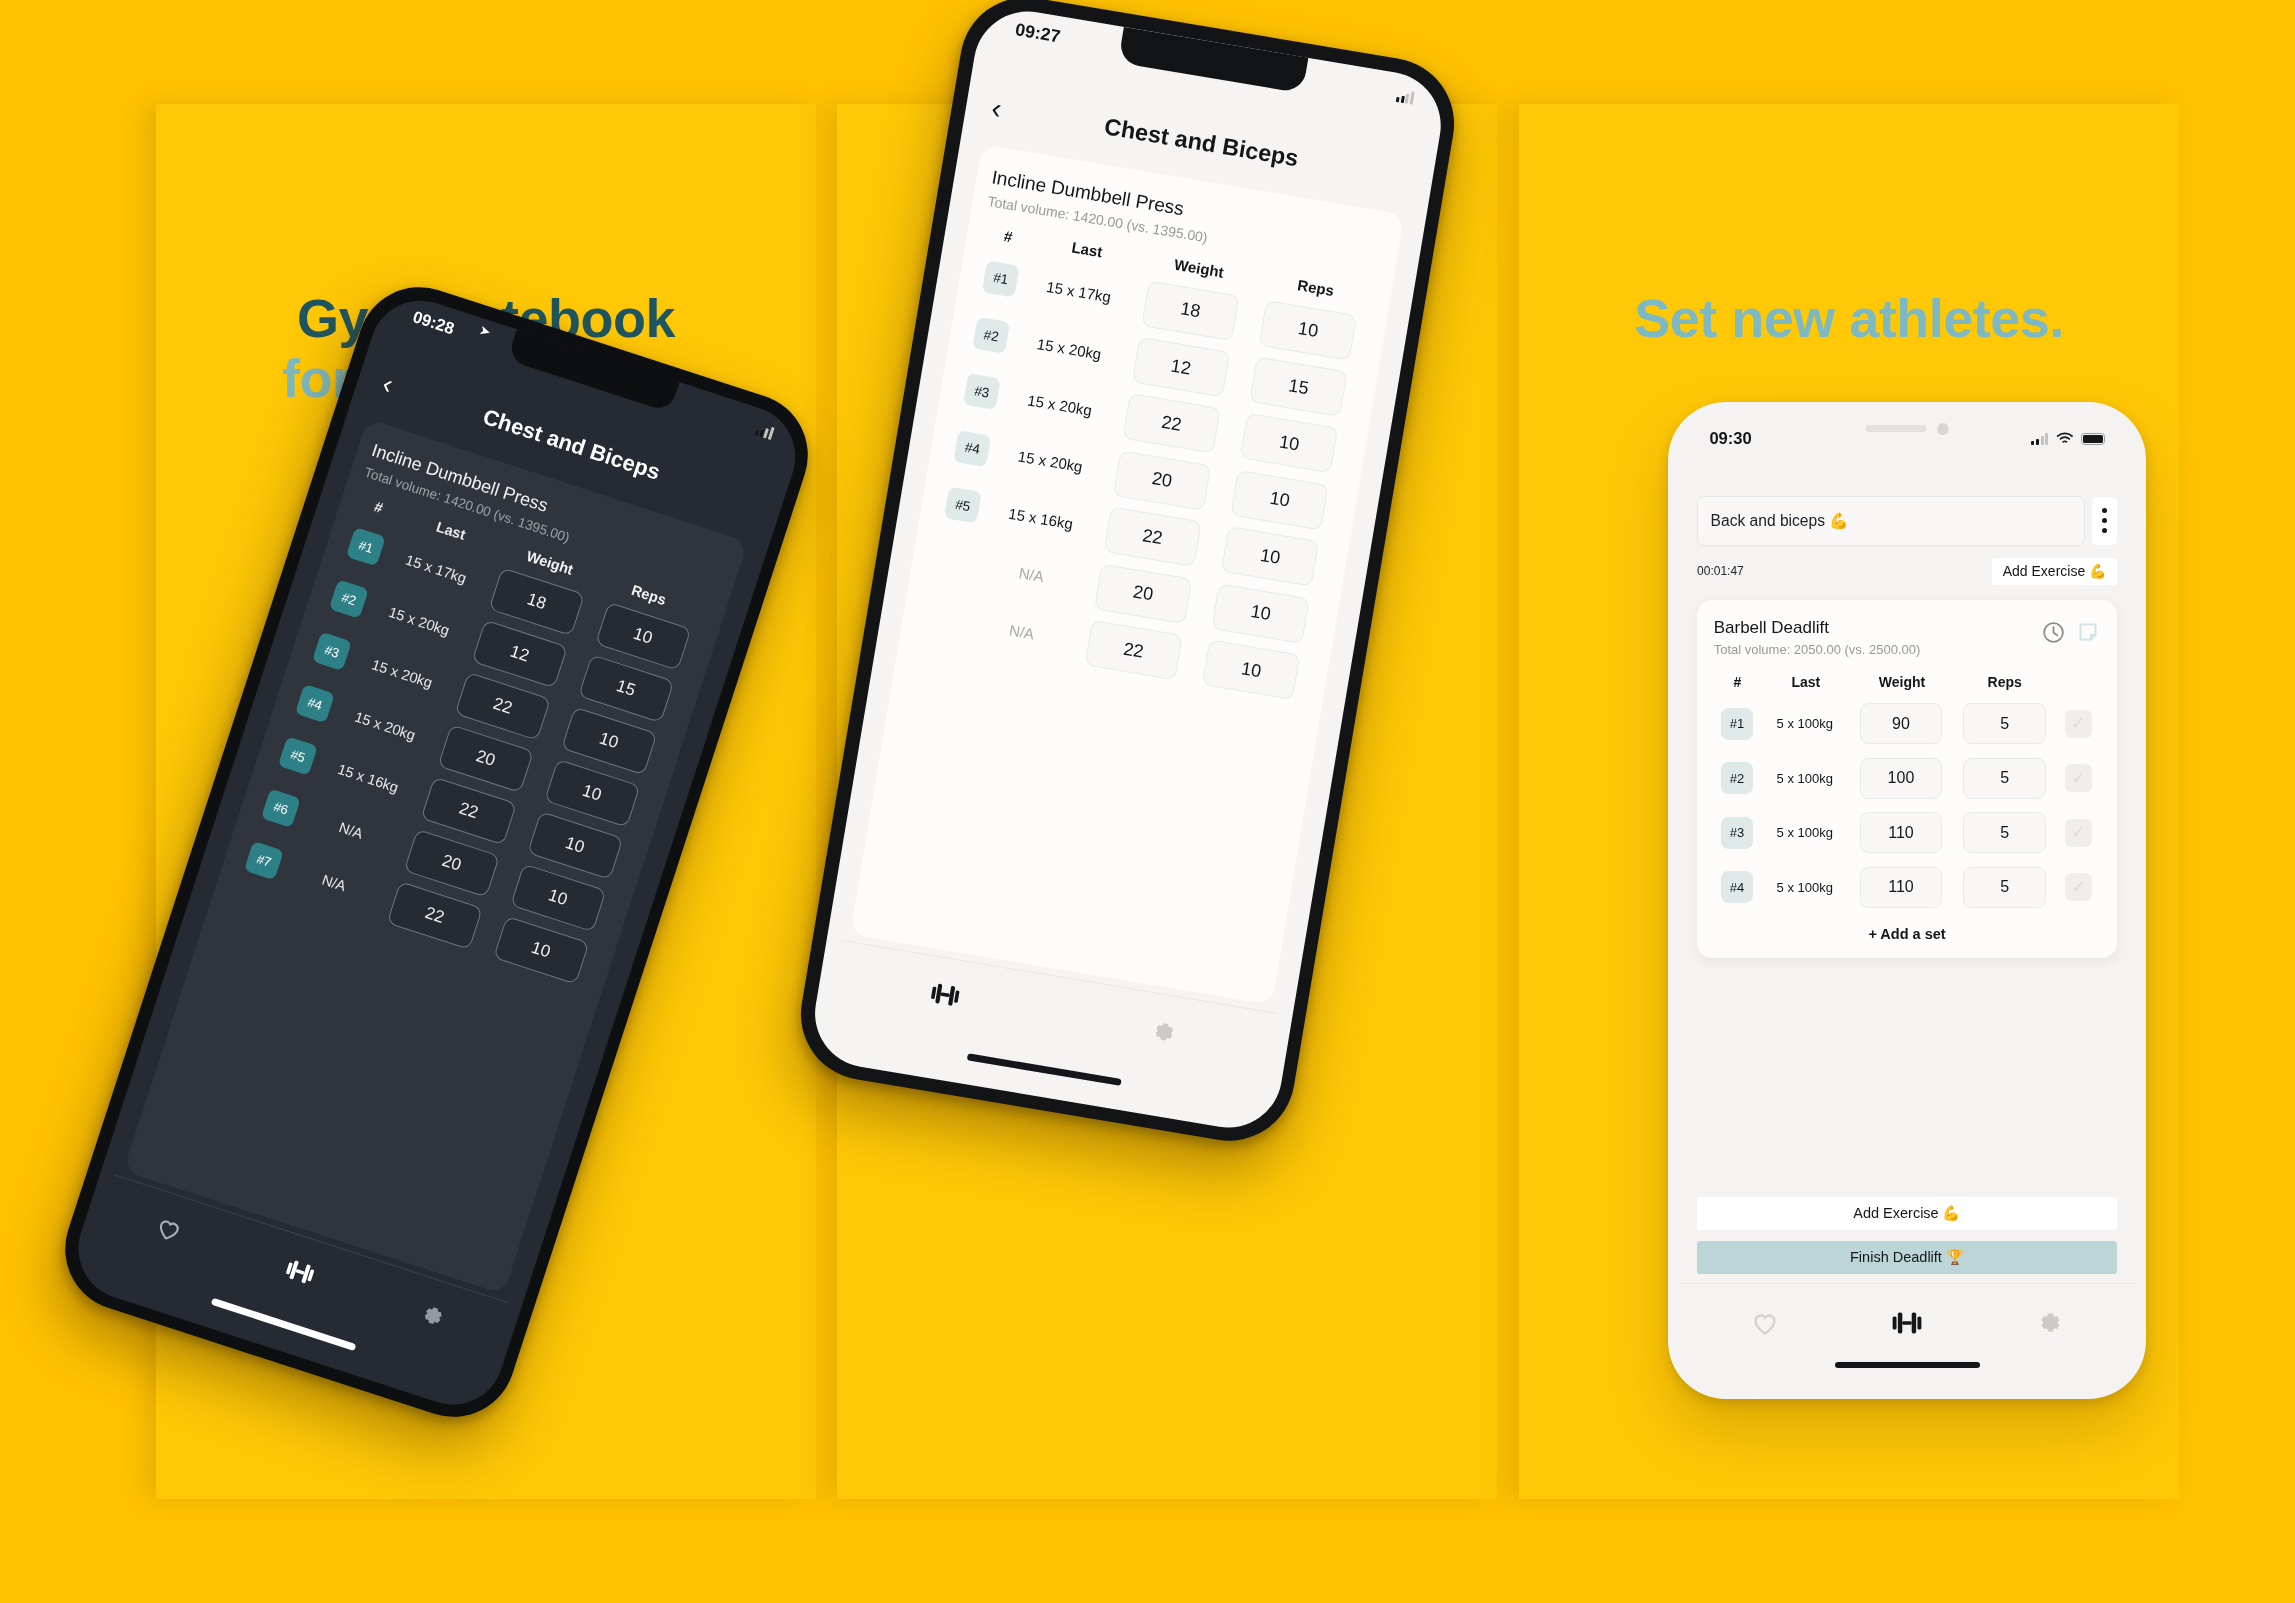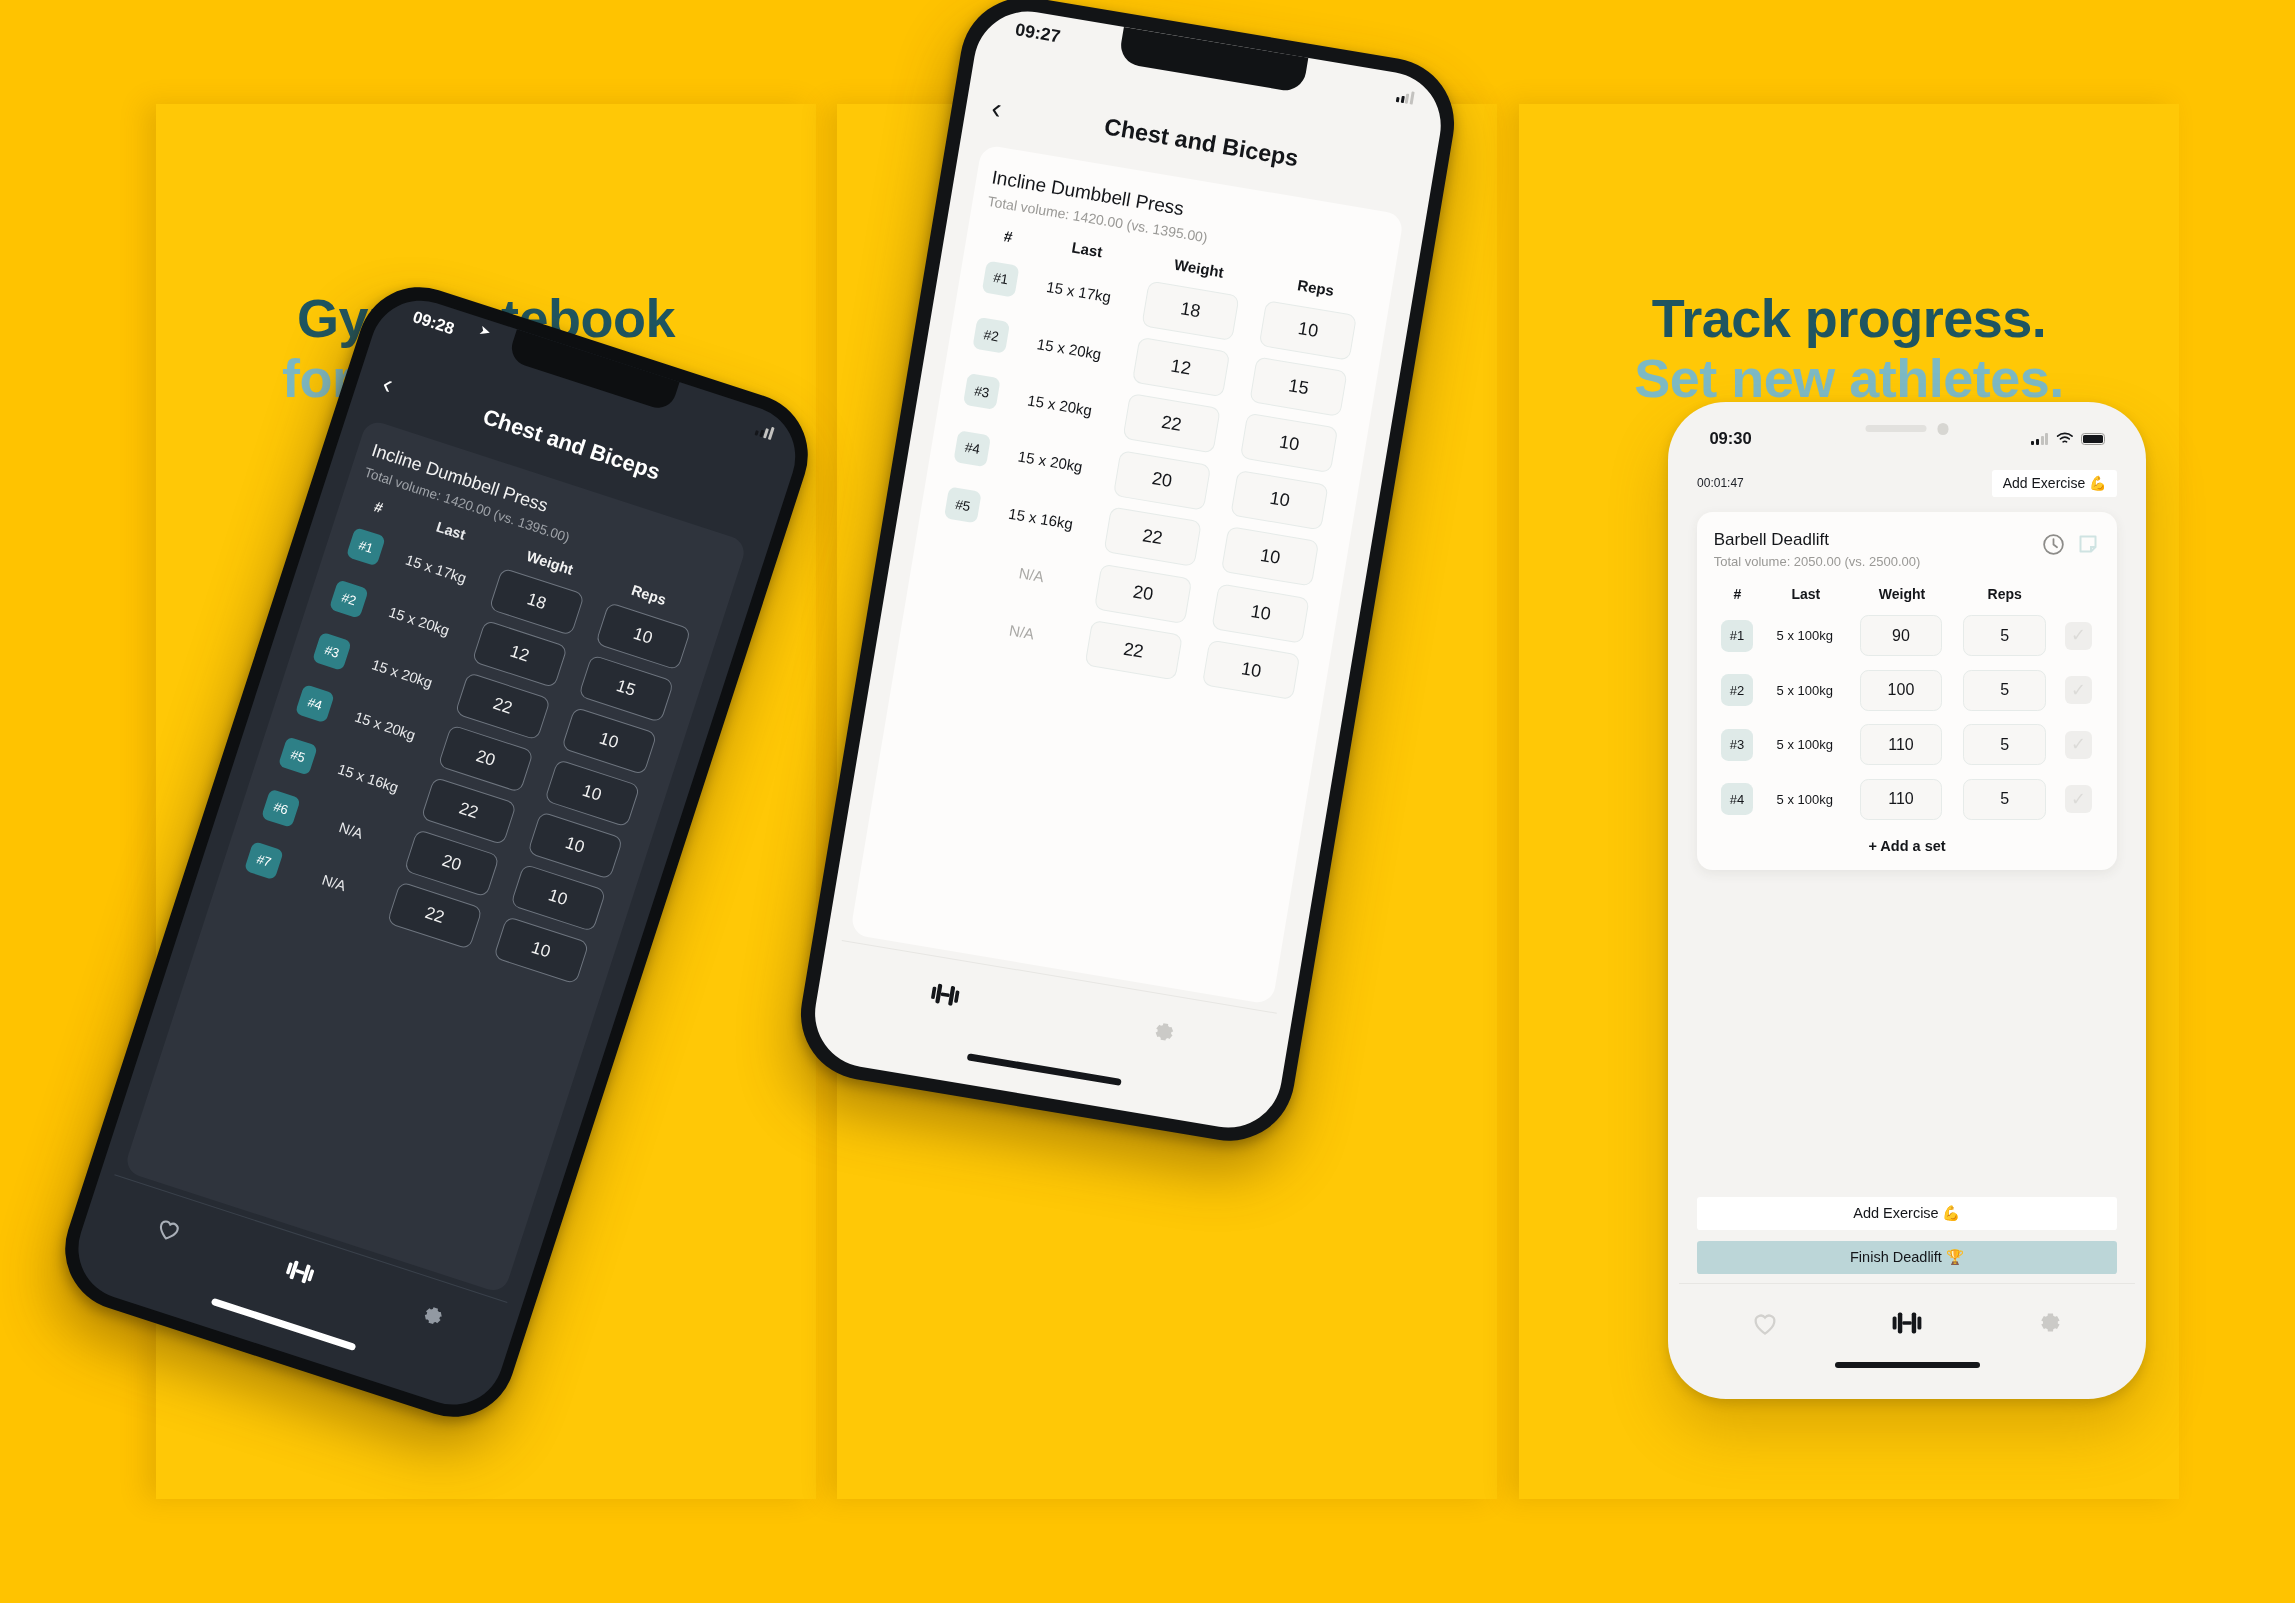--- a/index.html
+++ b/index.html
@@ -278,21 +278,20 @@
     <div class="headline" id="headline-1">
       <span class="l1">Gym Notebook</span>
       <span class="l2">for real athletes.</span>
     </div>
   </div>
 
   <div class="panel" id="panel-2"></div>
 
   <div class="panel" id="panel-3">
     <div class="headline" id="headline-3">
-      <span class="l1">Track progress.</span>
       <span class="l2">Set new athletes.</span>
     </div>
   </div>
 
   <div class="phone" id="phone-1">
     <div class="body"></div>
     <div id="p1-notch"></div>
     <div class="p1-time">09:28</div>
     <div class="p1-loc ico">➤</div>
     <div class="p1-sig sig">
@@ -505,20 +504,28 @@
             </svg>
           </span>
           <span class="batt">
               <span></span>
             </span>
         </span>
       </div>
 
       <div class="p3-content">
 
+        <div class="wk-row">
+          <div class="wk-name">Back and biceps 💪</div>
+          <div class="kebab">
+              <i></i>
+              <i></i>
+              <i></i>
+            </div>
+        </div>
 
         <div class="timer-row">
           <div class="timer">00:01:47</div>
           <div class="btn-addex-sm">Add Exercise 💪</div>
         </div>
 
         <div class="ex-card">
           <div class="ex-head">
             <div class="ex-titles">
               <div class="ex-title">Barbell Deadlift</div>

